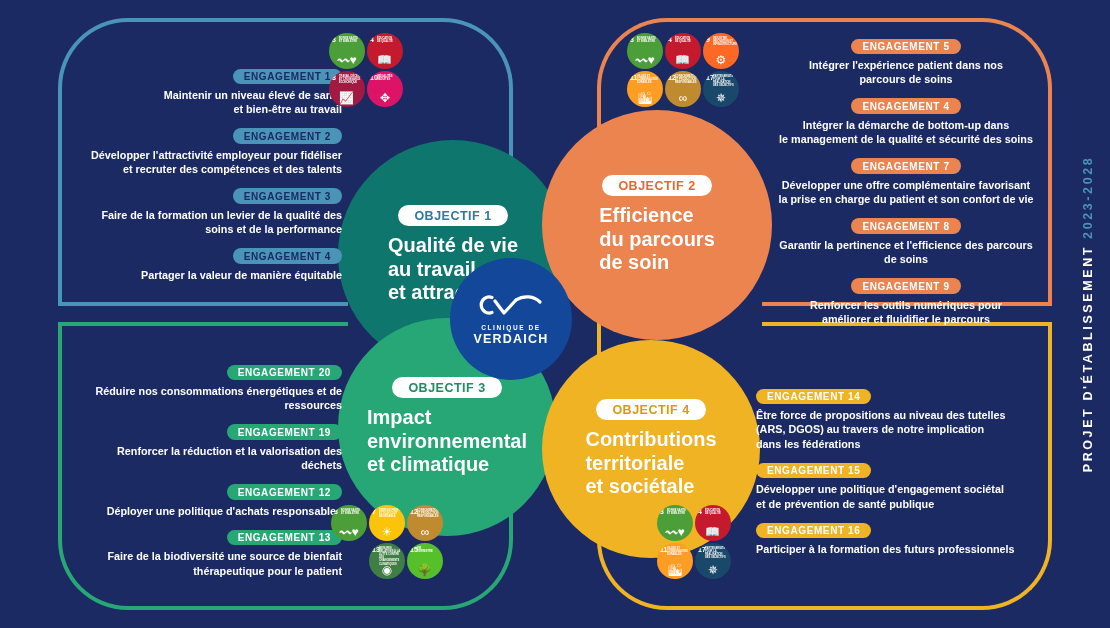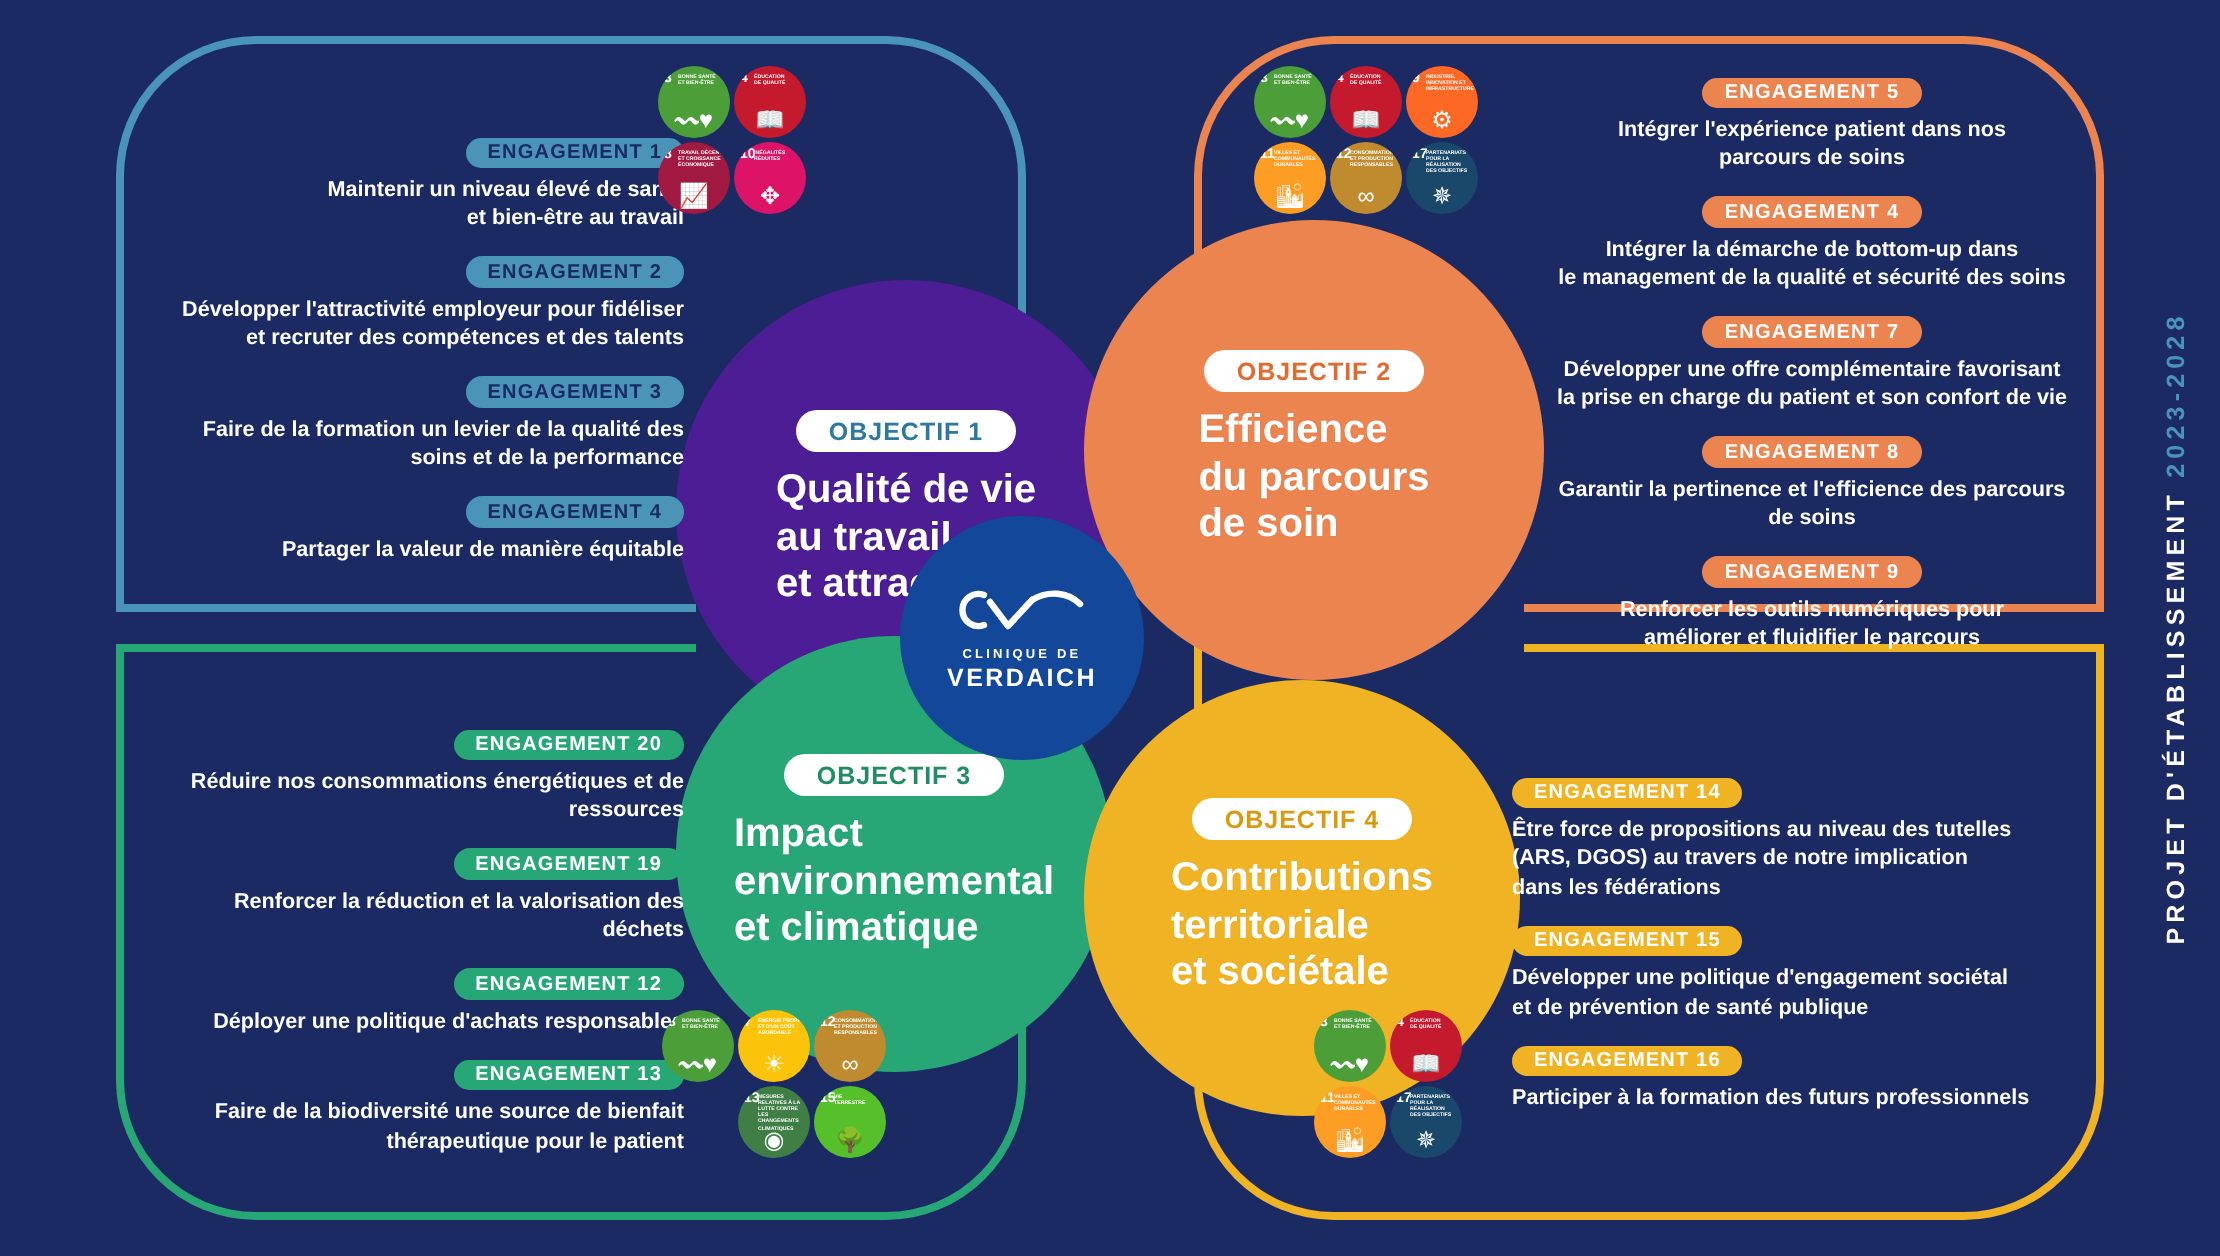--- a/index.html
+++ b/index.html
@@ -46,21 +46,21 @@
   .obj-circle {
     position: absolute;
     border-radius: 50%;
     display: flex;
     flex-direction: column;
     align-items: center;
     justify-content: center;
     text-align: left;
     color: #ffffff;
   }
-  .obj-circle.o1 { left: 338px; top: 140px;  width: 230px; height: 230px; background: #4c1d95; }
+  .obj-circle.o1 { left: 338px; top: 140px;  width: 230px; height: 230px; background: #0f766e; }
   .obj-circle.o2 { left: 542px; top: 110px;  width: 230px; height: 230px; background: #ec8450; }
   .obj-circle.o3 { left: 338px; top: 318px;  width: 218px; height: 218px; background: #27a776; }
   .obj-circle.o4 { left: 542px; top: 340px;  width: 218px; height: 218px; background: #f0b323; }
 
   .obj-pill {
     background: #ffffff;
     border-radius: 20px;
     padding: 4px 16px 3px 16px;
     font-size: 12.5px;
     font-weight: bold;

